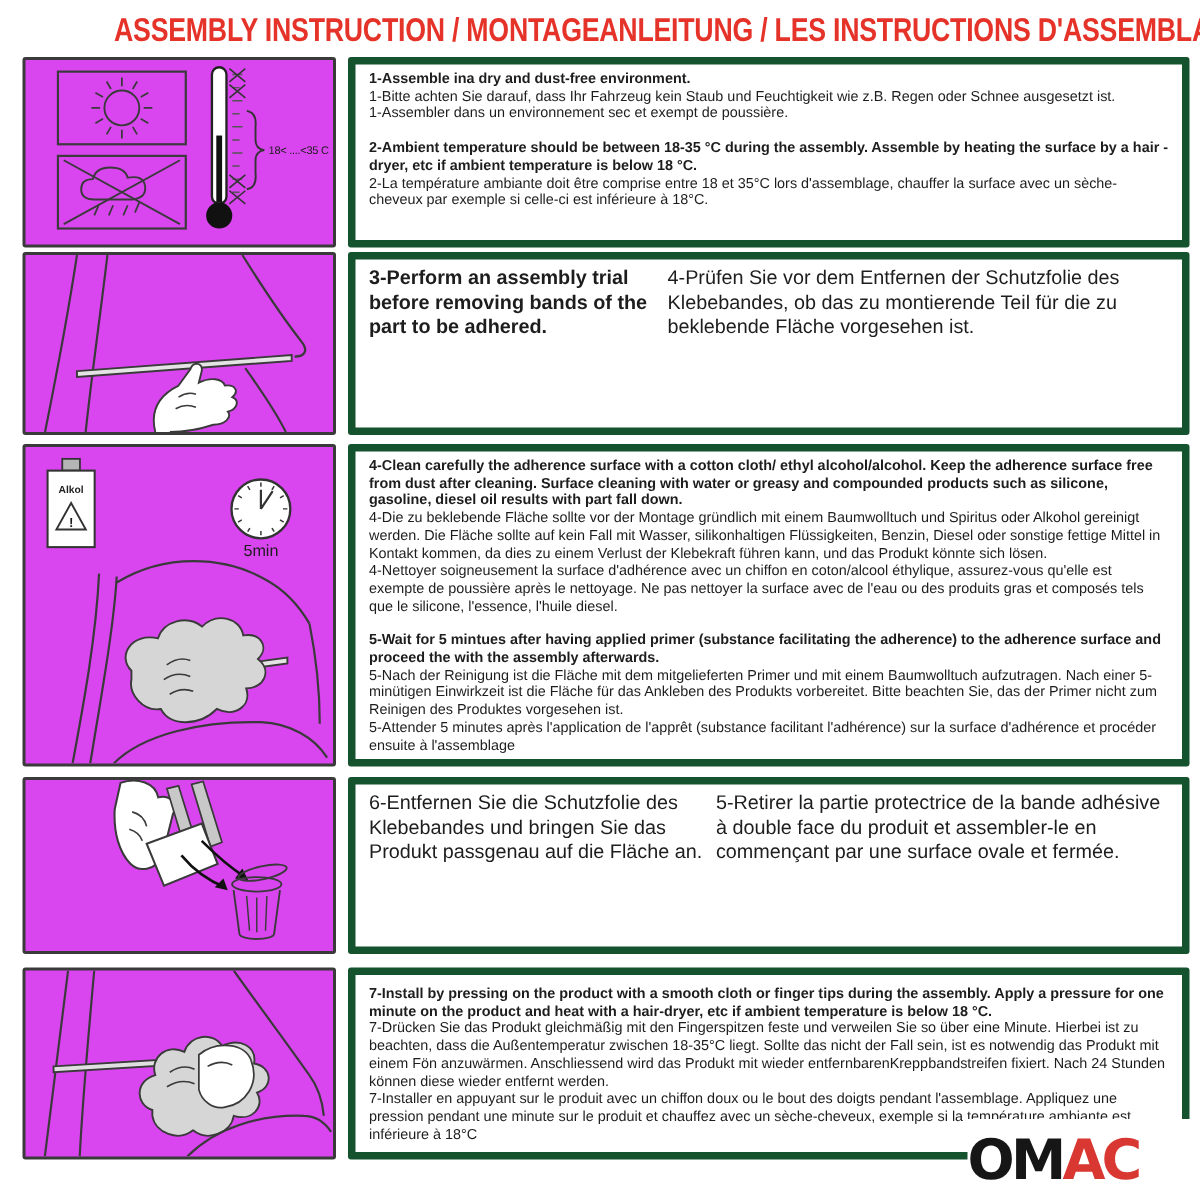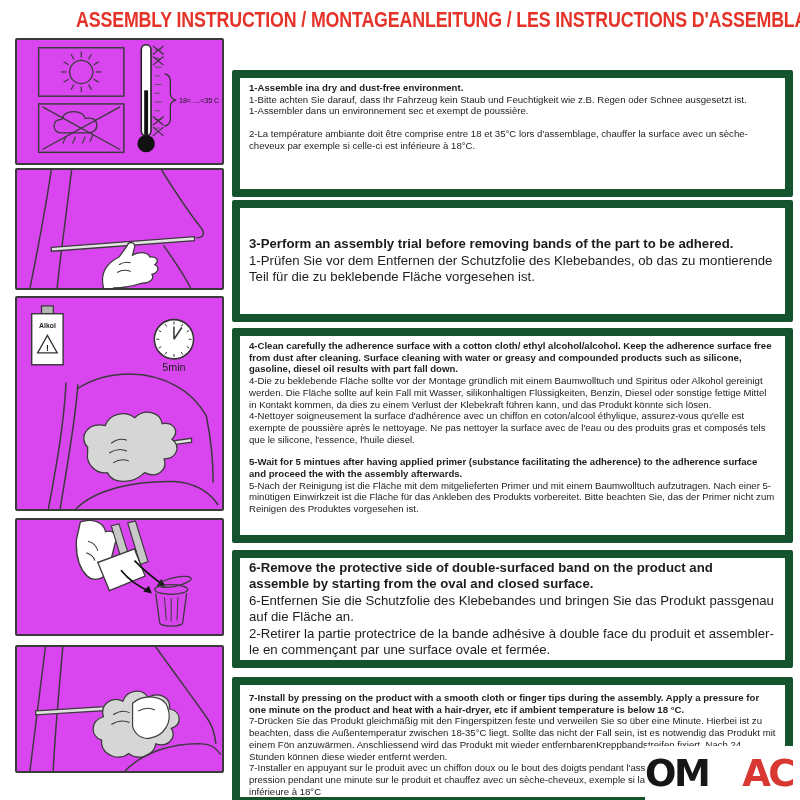--- a/index.html
+++ b/index.html
@@ -5,30 +5,30 @@
   html,body{margin:0;padding:0;background:#ffffff;}
   .page{position:relative;width:800px;height:800px;background:#fff;overflow:hidden;
         font-family:"Liberation Sans",sans-serif;color:#1d1d1d;}
   .title{position:absolute;top:7px;left:0;width:800px;margin:0;text-align:center;
          color:#e5332a;font-size:22px;font-weight:bold;white-space:nowrap;
          transform:scaleX(.81);transform-origin:400px 50%;letter-spacing:-.2px;}
   .row{position:absolute;left:15px;width:778px;}
   .ibox{position:absolute;left:0;top:0;width:209px;height:100%;border:2px solid #3a3a3a;
         border-radius:2px;background:#d946ef;box-sizing:border-box;overflow:hidden;}
   .ibox svg{display:block;width:100%;height:100%;}
-  .tbox{position:absolute;left:217px;top:0;width:561px;height:100%;border:8px solid #14532d;
-        border-radius:2px;background:#fff;box-sizing:border-box;padding:4px 9px;overflow:hidden;margin-top:32px;}
+  .tbox{position:absolute;left:217px;top:0;width:561px;height:100%;border:5px solid #14532d;
+        border-radius:2px;background:#fff;box-sizing:border-box;padding:4px 9px;overflow:hidden;}
   .tbox p{margin:0;}
   .small p{font-size:9.6px;line-height:11.7px;}
   .large p{font-size:13.2px;line-height:16.5px;}
-  .center{display:flex;flex-direction:column;justify-content:center;}
+  .center{display:flex;flex-direction:row;justify-content:center;}
   .b{font-weight:bold;}
   .gap{height:11px;}
   .logo{position:absolute;left:645px;top:746px;width:152px;height:54px;background:#fff;
-        display:flex;align-items:center;justify-content:space-between;padding-right:4px;box-sizing:border-box;}
+        display:flex;align-items:center;justify-content:flex-start;padding-right:4px;box-sizing:border-box;}
   .logo span{font-family:"DejaVu Sans","Liberation Sans",sans-serif;font-weight:900;
              font-size:37px;letter-spacing:-2.5px;line-height:1;}
   .logo .lb{color:#161616;}
   .logo .lr{color:#d93832;}
   svg text{font-family:"Liberation Sans",sans-serif;fill:#1d1d1d;}
 </style>
 </head>
 <body>
 
 <div class="page">
@@ -93,41 +93,42 @@
           <path d="M151 35 Q158 36 157 46 L157 55 Q157 61 163 62 Q157 63 157 69 L157 78 Q158 88 151 89" fill="none" stroke="#333" stroke-width="1.3"></path>
           <text x="166" y="65" font-size="7.6" letter-spacing="-0.2">18&lt; ....&lt;35 C</text>
         </g>
       </svg>
     </div>
     <div class="tbox small">
       <p class="b">1-Assemble ina dry and dust-free environment.</p>
       <p>1-Bitte achten Sie darauf, dass Ihr Fahrzeug kein Staub und Feuchtigkeit wie z.B. Regen oder Schnee ausgesetzt ist.</p>
       <p>1-Assembler dans un environnement sec et exempt de poussière.</p>
       <p class="gap"></p>
+      <p class="b">2-Ambient temperature should be between 18-35 °C  during the assembly. Assemble by heating the surface by a hair -dryer, etc if ambient temperature is below 18 °C.</p>
       <p>2-La température ambiante doit être comprise entre 18 et 35°C lors d'assemblage, chauffer la surface avec un sèche-cheveux par exemple si celle-ci est inférieure à 18°C.</p>
     </div>
   </div>
 
   <div class="row" style="top:168px;height:122px;">
     <div class="ibox">
       <svg viewBox="0 0 209 122">
         <g stroke="#3a3a3a" fill="none" stroke-width="1.5">
           <path d="M34 0 C28 40 20 82 12 122"></path>
           <path d="M55 0 C50 42 44 84 40 122"></path>
           <path d="M148 0 C163 24 178 46 189 60 C193 65 192 70 184 70"></path>
           <path d="M150 78 C160 92 170 106 178 122"></path>
           <polygon points="34,80 182,69 182,73 34,84" fill="#e4e4e4" stroke-width="1.3"></polygon>
           <path d="M88 122 C84 106 92 96 104 90 L112 79 C114 73 121 74 120 80 L118 88 C126 84 134 85 136 90 C143 89 146 94 141 98 C146 100 145 106 138 108 C141 112 136 117 128 117 C116 121 104 122 98 122" fill="#fff" stroke-width="1.3"></path>
           <path d="M104 98 q6 -4 12 -2 M102 106 q7 -4 14 -1" stroke-width="1.1"></path>
         </g>
       </svg>
     </div>
     <div class="tbox large center">
       <p class="b">3-Perform an assembly trial before removing bands of the part to be adhered.</p>
-      <p>1-Prüfen Sie vor dem Entfernen der Schutzfolie des Klebebandes, ob das zu montierende Teil für die zu beklebende Fläche vorgesehen ist.</p>
+      <p>4-Prüfen Sie vor dem Entfernen der Schutzfolie des Klebebandes, ob das zu montierende Teil für die zu beklebende Fläche vorgesehen ist.</p>
     </div>
   </div>
 
   <div class="row" style="top:296px;height:215px;">
     <div class="ibox">
       <svg viewBox="0 0 209 215">
         <g>
           <rect x="25" y="8" width="12" height="8" fill="#b5b5b5" stroke="#333" stroke-width="1.2"></rect>
           <rect x="15" y="16" width="32" height="52" fill="#fff" stroke="#333" stroke-width="1.4"></rect>
           <text x="31" y="31" font-size="7" font-weight="bold" text-anchor="middle">Alkol</text>
@@ -165,20 +166,21 @@
         </g>
       </svg>
     </div>
     <div class="tbox small">
       <p class="b">4-Clean carefully the adherence surface with a cotton cloth/ ethyl alcohol/alcohol. Keep the adherence surface free from dust after cleaning. Surface cleaning with water or greasy and compounded products such as silicone, gasoline, diesel oil results with part fall down.</p>
       <p>4-Die zu beklebende Fläche sollte vor der Montage gründlich mit einem Baumwolltuch und Spiritus oder Alkohol gereinigt werden. Die Fläche sollte auf kein Fall mit Wasser, silikonhaltigen Flüssigkeiten, Benzin, Diesel oder sonstige fettige Mittel in Kontakt kommen, da dies zu einem Verlust der Klebekraft führen kann, und das Produkt könnte sich lösen.</p>
       <p>4-Nettoyer soigneusement la surface d'adhérence avec un chiffon en coton/alcool éthylique, assurez-vous qu'elle est exempte de poussière après le nettoyage. Ne pas nettoyer la surface avec de l'eau ou des produits gras et composés tels que le silicone, l'essence, l'huile diesel.</p>
       <p class="gap"></p>
       <p class="b">5-Wait for 5 mintues after having applied primer (substance facilitating the adherence) to the adherence surface and proceed the with the assembly afterwards.</p>
       <p>5-Nach der Reinigung ist die Fläche mit dem mitgelieferten Primer und mit einem Baumwolltuch aufzutragen. Nach einer 5-minütigen Einwirkzeit ist die Fläche für das Ankleben des Produkts vorbereitet. Bitte beachten Sie, das der Primer nicht zum Reinigen des Produktes vorgesehen ist.</p>
+      <p>5-Attender 5 minutes après l'application de l'apprêt (substance facilitant l'adhérence) sur la surface d'adhérence et procéder ensuite à l'assemblage</p>
     </div>
   </div>
 
   <div class="row" style="top:518px;height:118px;">
     <div class="ibox">
       <svg viewBox="0 0 209 118">
         <g stroke="#3a3a3a" fill="none" stroke-width="1.4">
           <path d="M64 2 C76 -2 88 2 90 12 C98 10 104 16 100 24 L93 52 C89 62 77 64 71 58 C63 50 59 36 60 20 Z" fill="#fff"></path>
           <path d="M72 22 q8 2 10 10 M70 34 q7 2 9 8" stroke-width="1.1"></path>
           <polygon points="96,6 104,4 117,46 109,49" fill="#c8c8c8" stroke-width="1.2"></polygon>
@@ -192,23 +194,22 @@
           <polygon points="138,76 129,74 135,68" fill="#111" stroke="none"></polygon>
           <polygon points="152,69 143,68 148,61" fill="#111" stroke="none"></polygon>
           <ellipse cx="158" cy="72" rx="17" ry="5" stroke-width="1.3"></ellipse>
           <ellipse cx="162" cy="64" rx="17" ry="4.5" transform="rotate(-12 162 64)" stroke-width="1.3"></ellipse>
           <path d="M142 76 L146 106 C146 111 170 111 170 106 L174 76" stroke-width="1.3"></path>
           <path d="M151 80 L153 104 M158 81 L158 105 M165 80 L164 104" stroke-width="1"></path>
         </g>
       </svg>
     </div>
     <div class="tbox large center">
-      <p class="b">6-Remove the protective side of double-surfaced band on the product and assemble by starting from the oval and closed surface.</p>
       <p>6-Entfernen Sie die Schutzfolie des Klebebandes und bringen Sie das Produkt passgenau auf die Fläche an.</p>
-      <p>2-Retirer la partie protectrice de la bande adhésive à double face du produit et assembler-le en commençant par une surface ovale et fermée.</p>
+      <p>5-Retirer la partie protectrice de la bande adhésive à double face du produit et assembler-le en commençant par une surface ovale et fermée.</p>
     </div>
   </div>
 
   <div class="row" style="top:645px;height:128px;">
     <div class="ibox">
       <svg viewBox="0 0 209 128">
         <g stroke="#3a3a3a" fill="none" stroke-width="1.5">
           <path d="M28 0 L12 128"></path>
           <path d="M46 0 C42 44 38 88 36 128"></path>
           <path d="M142 0 C162 28 180 52 194 72"></path>

